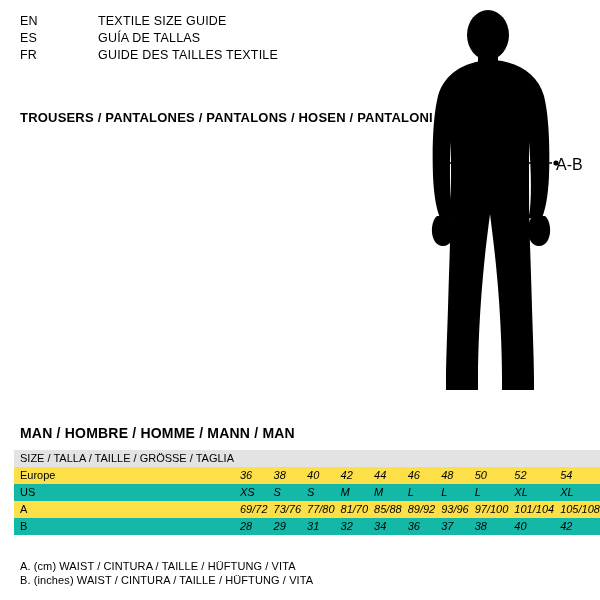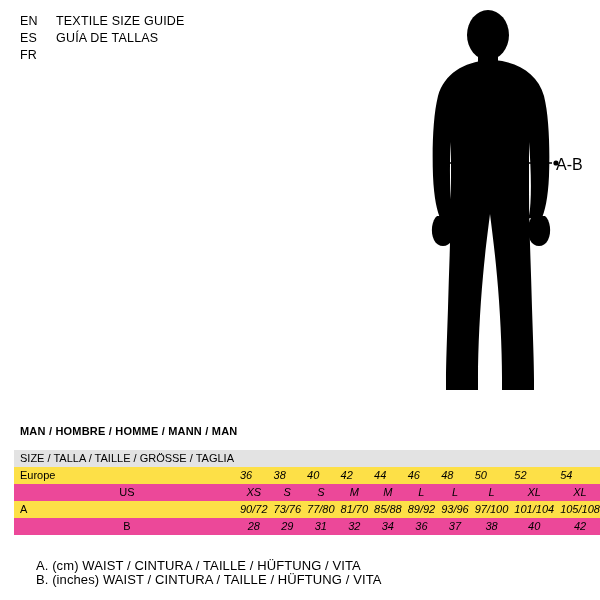--- a/index.html
+++ b/index.html
@@ -25,20 +25,21 @@
     left: 20px;
     top: 14px;
     width: 360px;
   }
   .lang-row {
     display: flex;
     align-items: baseline;
     height: 17px;
     font-size: 12.5px;
     letter-spacing: 0.2px;
+    gap: 42px;
   }
   .lang-code {
     width: 36px;
     flex: 0 0 36px;
   }
   .lang-text {
     white-space: nowrap;
   }
 
   .garment-title {
@@ -67,21 +68,21 @@
     top: 156px;
     font-size: 16px;
     font-weight: normal;
   }
 
   
   .table-title {
     position: absolute;
     left: 20px;
     top: 425px;
-    font-size: 11px;
+    font-size: 14px;
     font-weight: bold;
     letter-spacing: 0.2px;
   }
 
   table.size-table {
     position: absolute;
     left: 14px;
     top: 450px;
     width: 572px;
     border-collapse: collapse;
@@ -90,29 +91,29 @@
   table.size-table td, table.size-table th {
     text-align: left;
     padding: 2px 0 2px 6px;
     font-weight: normal;
     height: 17px;
     line-height: 13px;
     white-space: nowrap;
   }
   table.size-table tr.band-gray td { background: #e3e3e3; }
   table.size-table tr.band-light td { background: #fde047; }
-  table.size-table tr.band-white td { background: #ec4899; text-align: center; }
+  table.size-table tr.band-white td { background: #14b8a6; }
   .col-label { width: 92px; }
   .col-v { width: 40px; font-style: italic; }
 
   .footnotes {
     position: absolute;
-    left: 36px;
+    left: 20px;
     top: 559px;
-    font-size: 13px;
+    font-size: 11px;
     line-height: 14px;
     letter-spacing: 0.1px;
   }
   .footnotes div { white-space: nowrap; }
 </style>
 </head>
 <body>
 
 <div class="page">
 
@@ -120,23 +121,25 @@
     <div class="lang-row">
       <span class="lang-code">EN</span>
       <span class="lang-text">TEXTILE SIZE GUIDE</span>
     </div>
     <div class="lang-row">
       <span class="lang-code">ES</span>
       <span class="lang-text">GUÍA DE TALLAS</span>
     </div>
     <div class="lang-row">
       <span class="lang-code">FR</span>
+      <span class="lang-text">GUIDE DES TAILLES TEXTILE</span>
     </div>
   </div>
 
+  <div class="garment-title">TROUSERS / PANTALONES / PANTALONS / HOSEN / PANTALONI</div>
 
   <div class="figure-wrap">
     <svg width="200" height="400" viewBox="0 0 200 400" xmlns="http://www.w3.org/2000/svg">
       <g>
 
         <ellipse cx="88" cy="27" rx="21" ry="25" fill="#000000"></ellipse>
 
         <rect x="78" y="46" width="20" height="12" fill="#000000"></rect>
 
         <path fill="#000000" d="
@@ -225,21 +228,21 @@
         <td class="col-v">M</td>
         <td class="col-v">L</td>
         <td class="col-v">L</td>
         <td class="col-v">L</td>
         <td class="col-v">XL</td>
         <td class="col-v">XL</td>
         <td class="col-v">XXL</td>
       </tr>
       <tr class="band-light">
         <td class="col-label">A</td>
-        <td class="col-v">90/72</td>
+        <td class="col-v">69/72</td>
         <td class="col-v">73/76</td>
         <td class="col-v">77/80</td>
         <td class="col-v">81/70</td>
         <td class="col-v">85/88</td>
         <td class="col-v">89/92</td>
         <td class="col-v">93/96</td>
         <td class="col-v">97/100</td>
         <td class="col-v">101/104</td>
         <td class="col-v">105/108</td>
         <td class="col-v">109/112</td>

